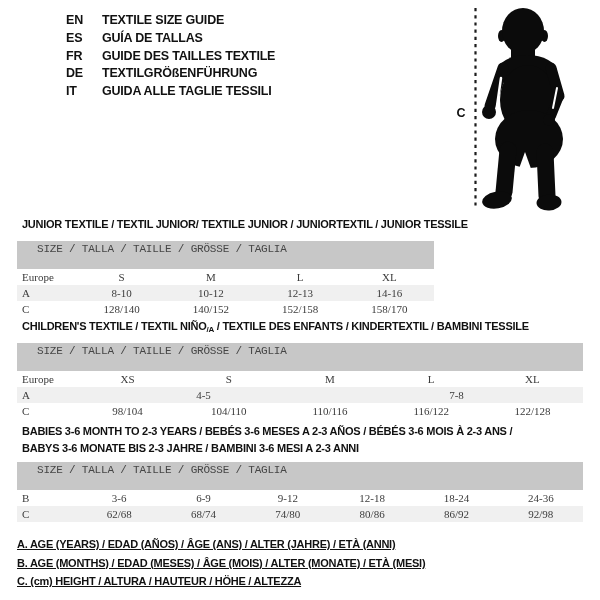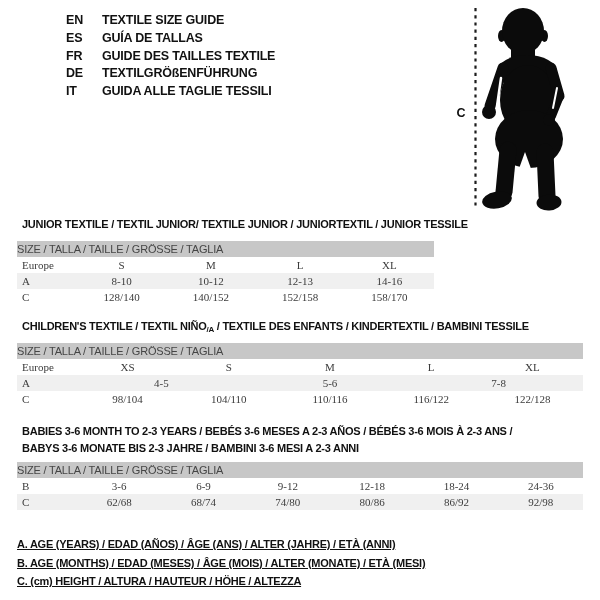--- a/index.html
+++ b/index.html
@@ -14,21 +14,21 @@
 
   
   .fig-svg{position:absolute;left:440px;top:0;}
   .fig-label{position:absolute;left:453px;top:106px;width:16px;text-align:center;
              font-size:12.5px;font-weight:bold;}
 
   
   .tbl-title{position:absolute;left:22px;font-size:11px;font-weight:bold;letter-spacing:-0.25px;white-space:nowrap;}
   .tbl-title .sub{font-size:8px;position:relative;top:2px;}
   .tbl{position:absolute;left:17px;font-size:11px;color:#3b3b3b;}
-  .tbl-head{height:16px;line-height:16px;background:#c7c7c7;color:#454545;padding-left:0;letter-spacing:-0.2px;}
+  .tbl-head{height:28px;line-height:16px;background:#c7c7c7;color:#454545;padding-left:20px;letter-spacing:-0.2px;font-family:Liberation Mono, monospace;}
   .tbl-row{display:flex;height:16px;line-height:16px;font-family:Liberation Serif, serif;}
   .tbl-row.alt{background:#f0f0f0;}
   .tbl-row .lbl{flex:0 0 55px;padding-left:5px;}
   .tbl-row .cell{flex:1;text-align:center;}
 
   
   .notes{position:absolute;left:17px;top:535px;font-size:11px;font-weight:bold;
          letter-spacing:-0.25px;line-height:18.7px;white-space:nowrap;text-decoration:underline;}
 </style>
 </head>
@@ -124,21 +124,20 @@
       <span class="lbl">Europe</span>
       <span class="cell">XS</span>
       <span class="cell">S</span>
       <span class="cell">M</span>
       <span class="cell">L</span>
       <span class="cell">XL</span>
     </div>
     <div class="tbl-row alt">
       <span class="lbl">A</span>
       <span class="cell">4-5</span>
-      <span class="cell">5-6</span>
       <span class="cell">7-8</span>
     </div>
     <div class="tbl-row">
       <span class="lbl">C</span>
       <span class="cell">98/104</span>
       <span class="cell">104/110</span>
       <span class="cell">110/116</span>
       <span class="cell">116/122</span>
       <span class="cell">122/128</span>
     </div>

